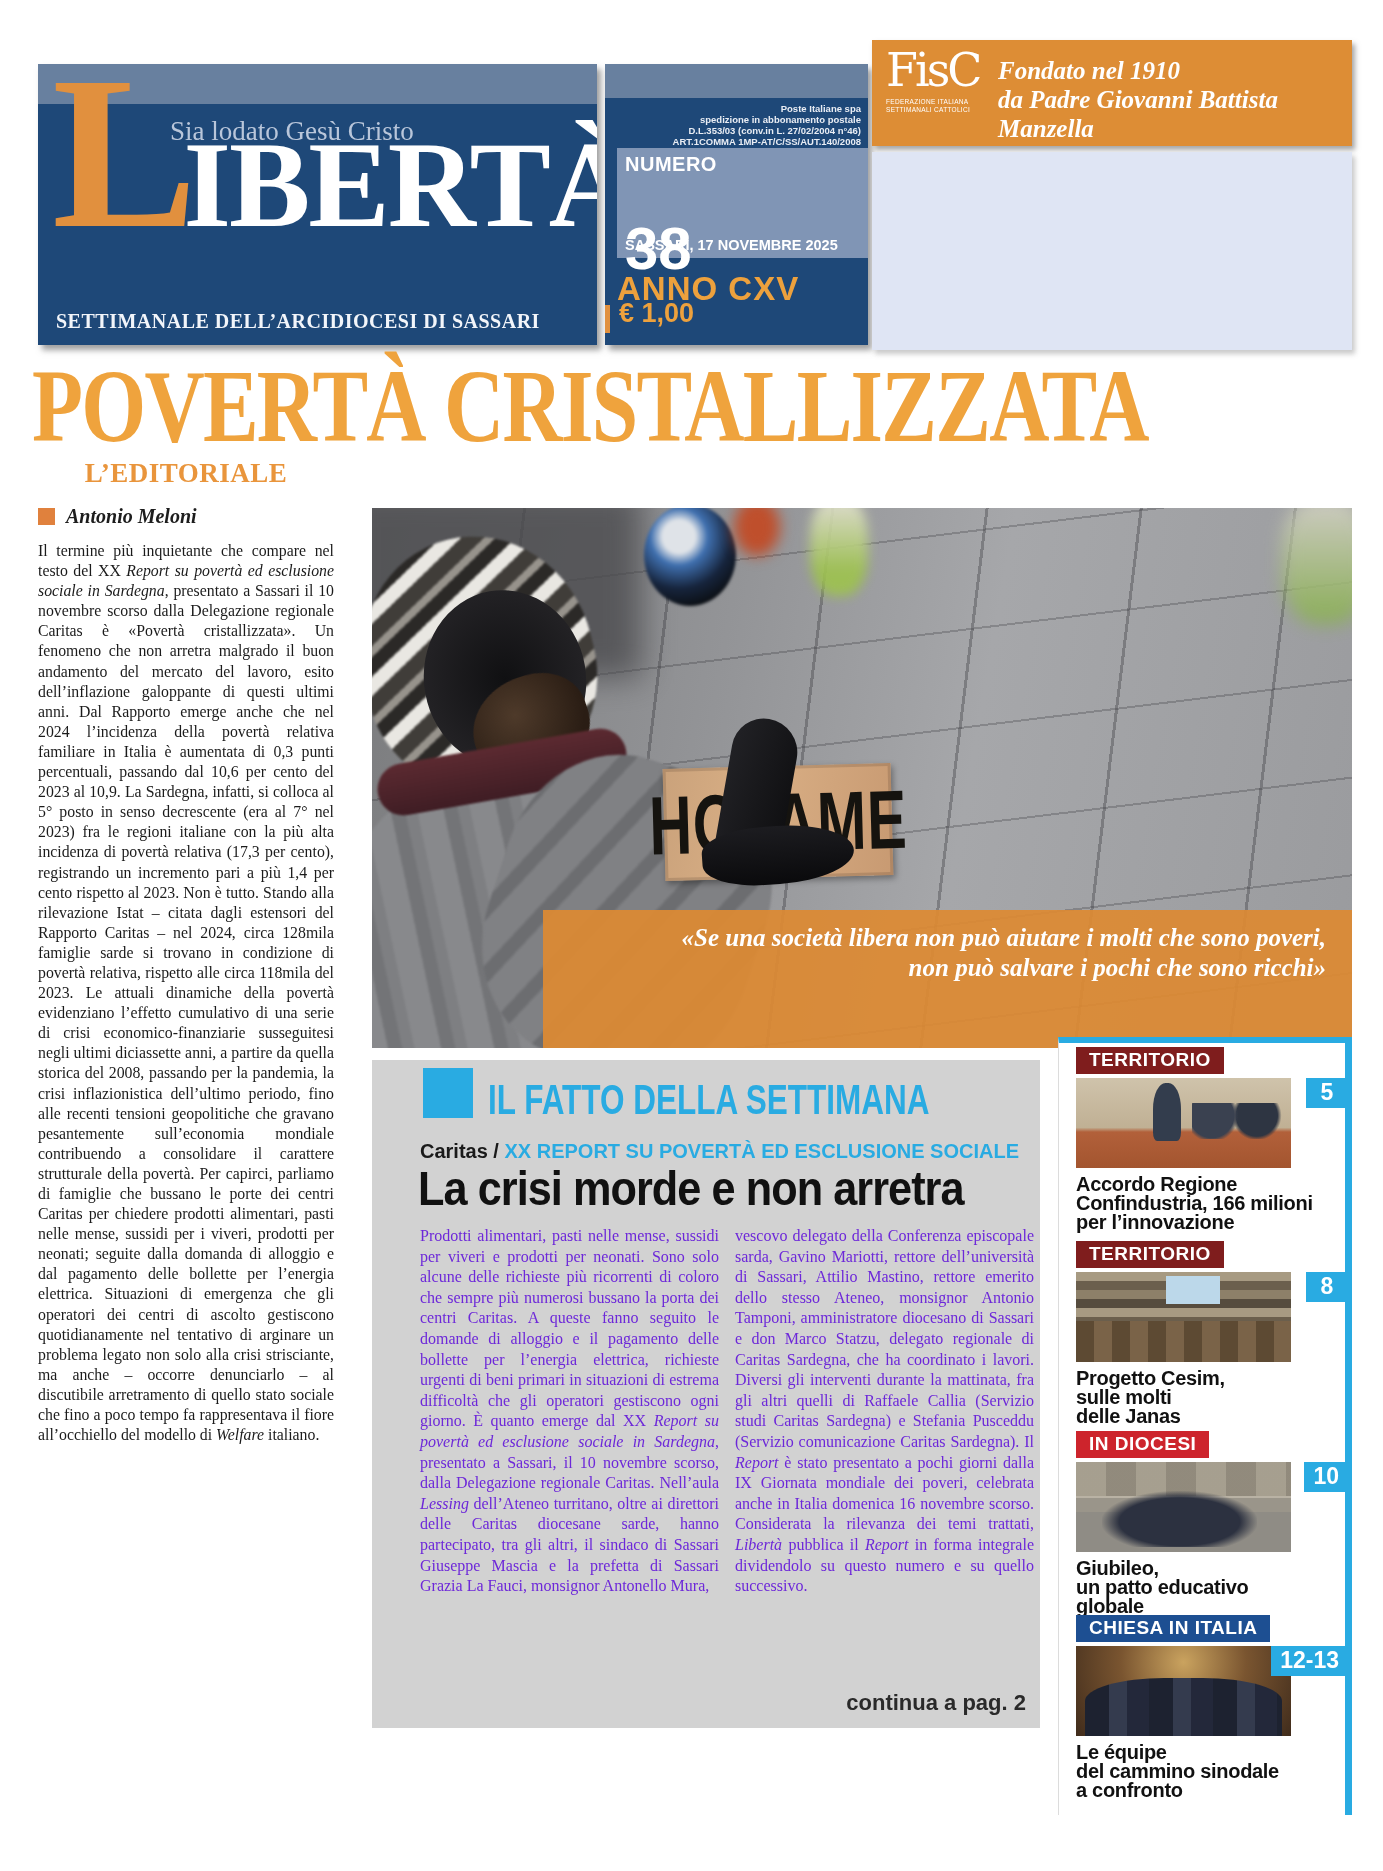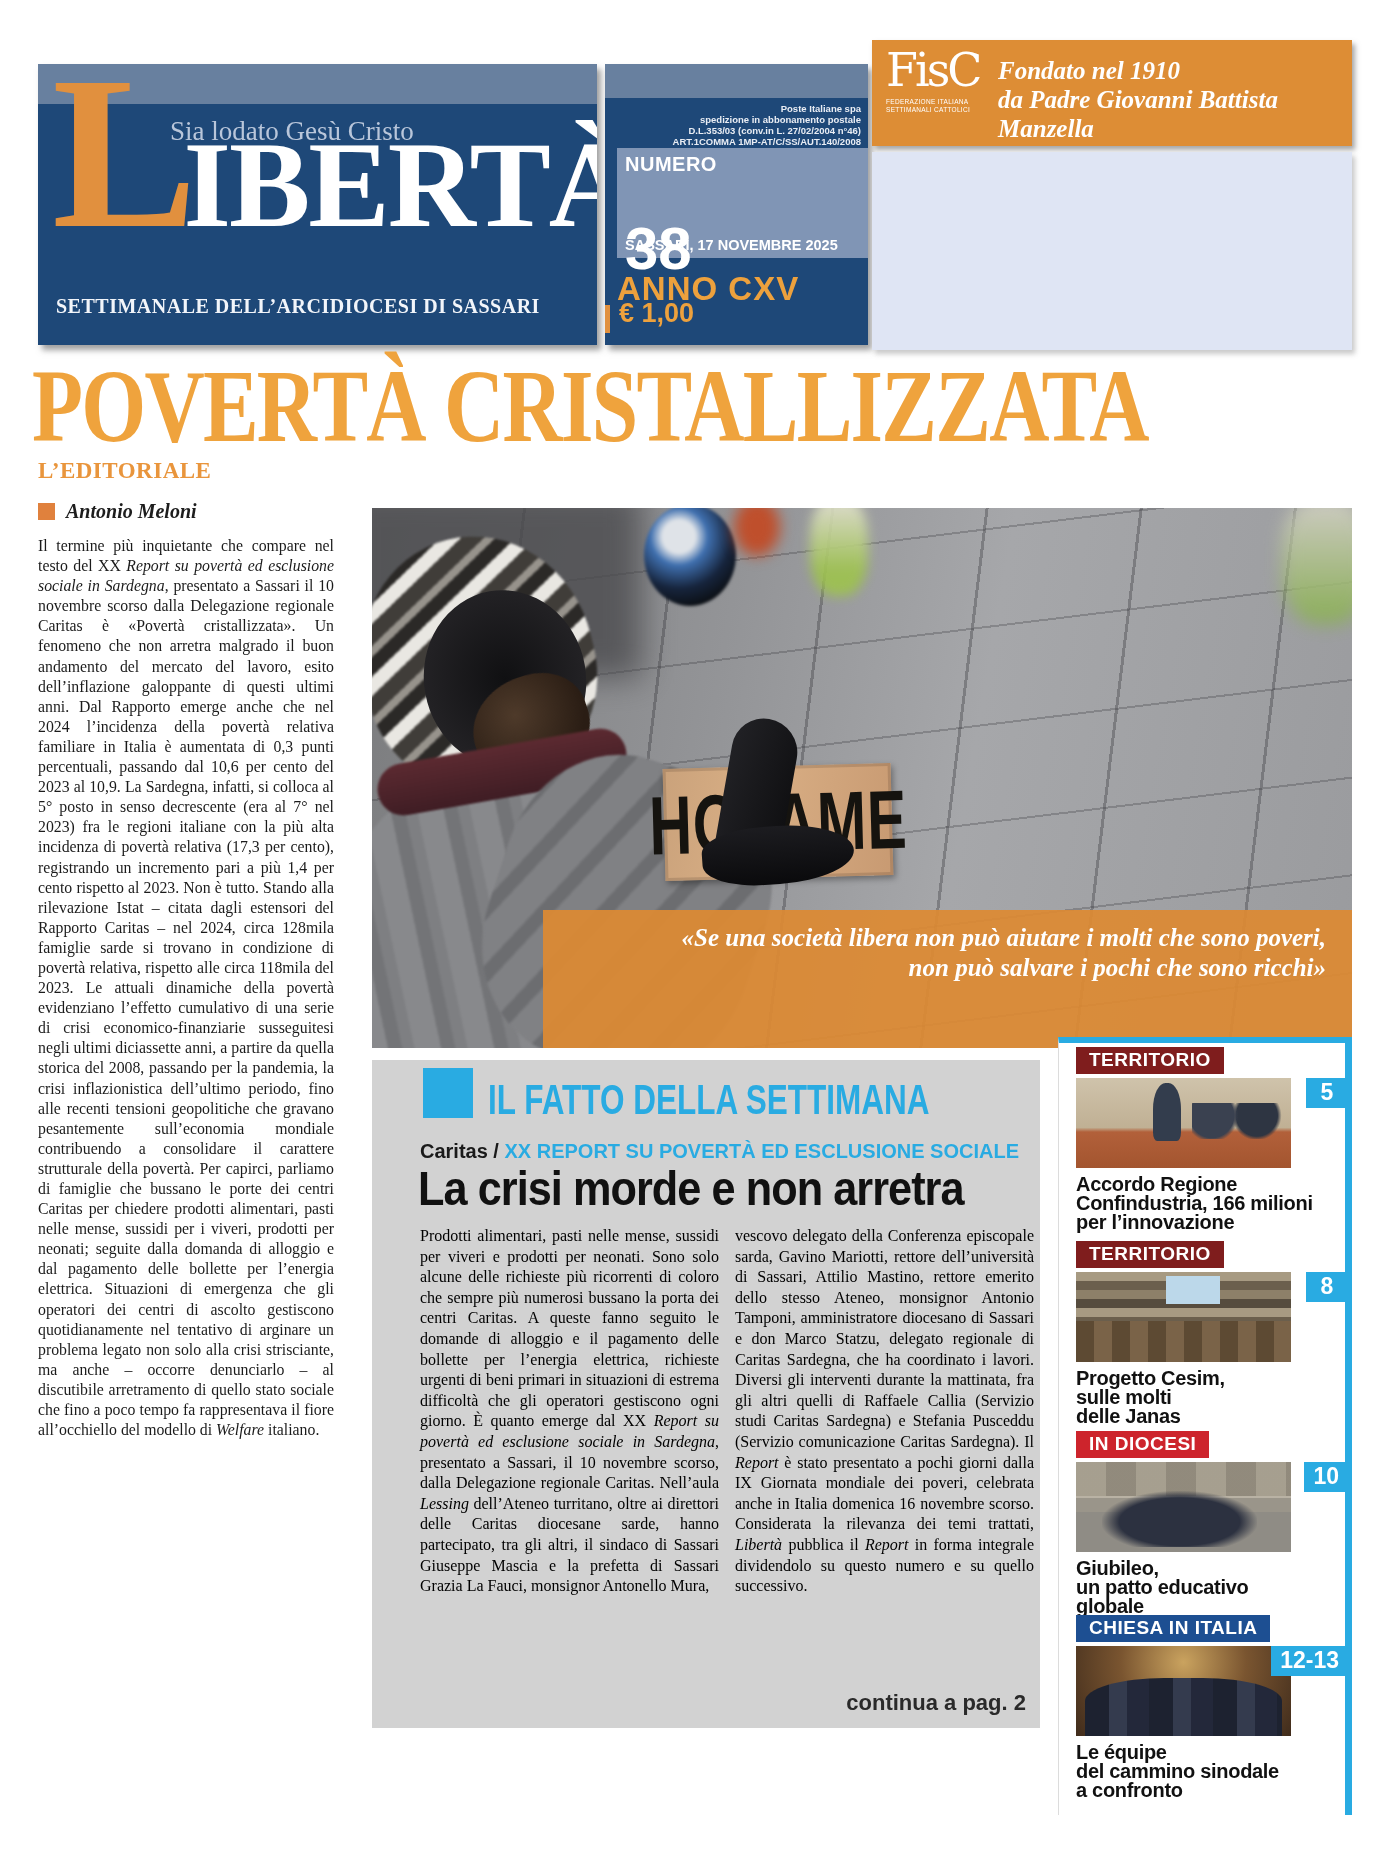--- a/index.html
+++ b/index.html
@@ -10,21 +10,21 @@
   
   .mast-left { position:absolute; left:38px; top:64px; width:559px; height:281px;
                background:#1e4878; box-shadow:4px 5px 6px rgba(80,80,80,.55); overflow:hidden; }
   .mast-band { position:absolute; left:0; top:0; right:0; height:40px; background:#68809f; }
   .tagline { position:absolute; left:132px; top:52px; font-size:27px; color:#b9c6da;
              font-family:"Liberation Serif", serif; }
   .logo-row { position:absolute; left:14px; top:-36px; white-space:nowrap; color:#fff;
               font-family:"Liberation Serif", serif; font-weight:bold; letter-spacing:-4px;}
   .logo-L { font-size:218px; color:#e1903e; }
   .logo-rest { font-size:122px; margin-left:-10px; letter-spacing:-2px; }
-  .mast-subtitle { position:absolute; left:18px; bottom:27px; font-size:20px; font-weight:bold;
+  .mast-subtitle { position:absolute; left:18px; bottom:12px; font-size:20px; font-weight:bold;
                    color:#f2f5fa; letter-spacing:.5px; font-family:"Liberation Serif", serif; }
 
   .issue-box { position:absolute; left:605px; top:64px; width:263px; height:281px;
                background:#1e4878; box-shadow:4px 5px 6px rgba(80,80,80,.55); }
   .issue-band { position:absolute; left:0; top:0; right:0; height:34px; background:#68809f; }
   .postal { position:absolute; right:7px; top:39px; text-align:right; font-size:9.5px;
             line-height:11px; color:#e9edf4; font-family:"Liberation Sans", sans-serif; font-weight:bold;}
   .issue-inner { position:absolute; left:12px; right:0; top:84px; height:110px; background:#8095b5;
                  padding:5px 8px; font-family:"Liberation Sans", sans-serif; color:#fff; }
   .numero-label { font-size:20px; font-weight:bold; letter-spacing:.5px; }
@@ -50,22 +50,22 @@
             background:#dfe5f4; box-shadow:3px 4px 5px rgba(120,120,120,.4); }
 
   
   .headline { position:absolute; left:32px; top:346px; white-space:nowrap;
               font-family:"Liberation Serif", serif; font-weight:bold; color:#efa33d;
               font-size:97px; letter-spacing:-2px; transform:scale(.86,1.08);
               transform-origin:left top; }
 
   
   .editorial { position:absolute; left:38px; top:458px; width:296px; }
-  .edit-label { font-size:23px; font-weight:bold; color:#e9953c;
-                font-family:"Liberation Serif", serif; letter-spacing:.5px; }
+  .edit-label { font-size:27px; font-weight:bold; color:#e9953c;
+                font-family:"Liberation Serif", serif; letter-spacing:.5px;text-align:center; }
   .byline { margin-top:16px; display:flex; align-items:center; }
   .byline-sq { width:17px; height:17px; background:#e0813d; flex:0 0 auto; }
   .byline-name { margin-left:11px; font-size:20px; font-weight:bold; font-style:italic; color:#1d1d1d; }
   .edit-body { margin-top:13px; font-size:15.8px; line-height:20.1px; text-align:justify;
                color:#1b1b1b; }
   .it { font-style:italic; }
 
   
   .photo { position:absolute; left:372px; top:508px; width:980px; height:540px; overflow:hidden;
            background:linear-gradient(100deg,#7b7c7e 0%,#939497 35%,#a6a7aa 60%,#9a9b9e 100%); }
@@ -125,21 +125,21 @@
   .fatto-label { position:absolute; left:116px; top:16px; white-space:nowrap;
                  font-family:"Liberation Sans", sans-serif; font-weight:bold; font-size:42px;
                  color:#29abe2; transform:scale(.75,1); transform-origin:left top; letter-spacing:0; }
   .kicker { position:absolute; left:48px; top:80px; font-family:"Liberation Sans", sans-serif;
             font-weight:bold; font-size:20px; color:#1a1a1a; white-space:nowrap; }
   .kicker-accent { color:#29abe2; }
   .fatto-title { position:absolute; left:46px; top:100px; white-space:nowrap;
                  font-family:"Liberation Sans", sans-serif; font-weight:bold; font-size:46px;
                  color:#111; letter-spacing:-1px; transform:scale(.94,1.05); transform-origin:left top; }
   .fatto-cols { position:absolute; left:48px; top:166px; width:614px; display:flex; gap:16px; }
-  .fatto-col { width:299px; font-size:16px; line-height:20.6px; text-align:justify; color:#000000; }
+  .fatto-col { width:299px; font-size:16px; line-height:20.6px; text-align:justify; color:#6d28d9; }
   .continua { position:absolute; right:14px; bottom:12px; font-family:"Liberation Sans", sans-serif;
               font-weight:bold; font-size:22px; color:#2a2a2a; }
 
   
   .sidebar { position:absolute; left:1058px; top:1037px; width:294px; height:778px;
              border-top:6px solid #29abe2; border-right:7px solid #29abe2;
              border-left:1px solid #dcdcdc; background:#fff; }
   .sb-block { position:absolute; left:17px; width:272px; }
   .sb-b1 { top:4px; } .sb-b2 { top:198px; } .sb-b3 { top:388px; } .sb-b4 { top:572px; }
   .sb-cat { display:inline-block; padding:2px 13px 3px; color:#fff; font-weight:bold;

